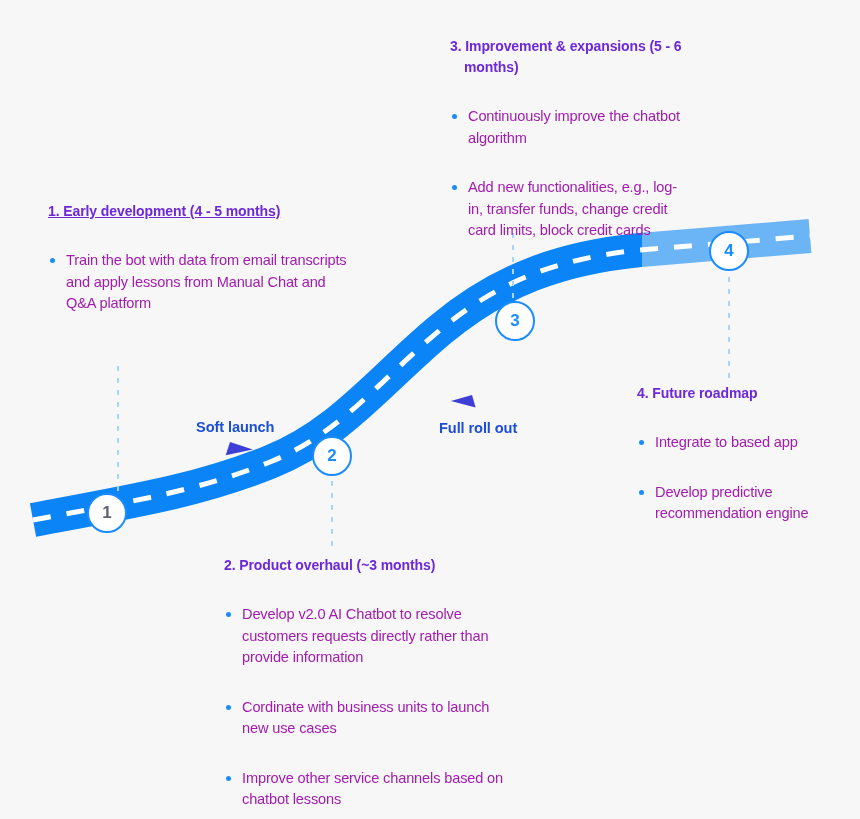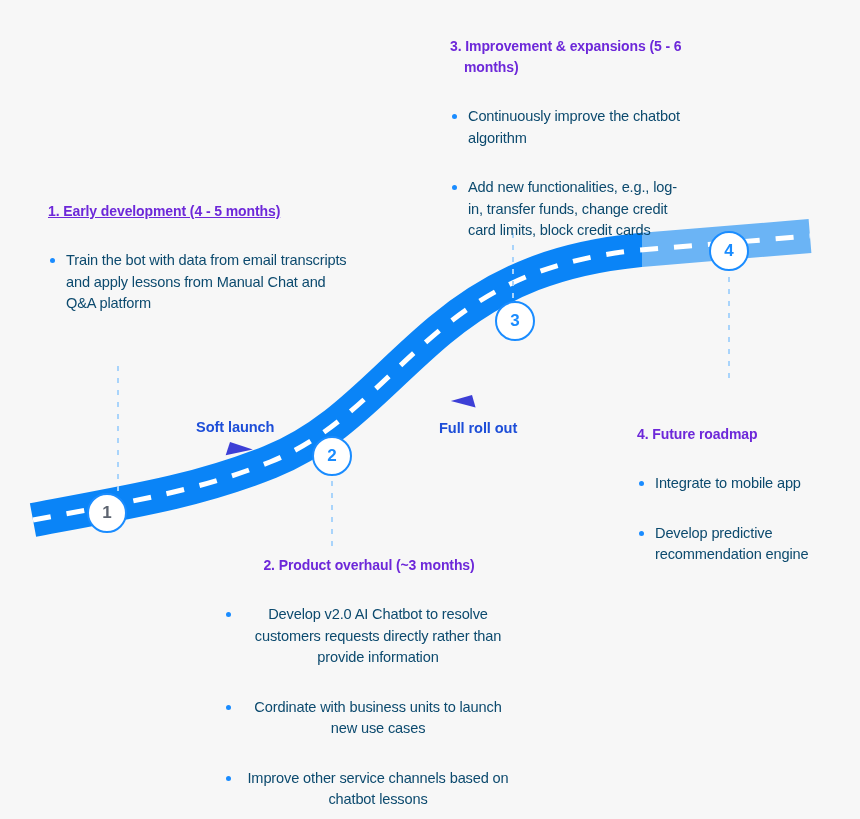--- a/index.html
+++ b/index.html
@@ -44,47 +44,47 @@
     white-space: pre-line;
   }
   .bullets {
     list-style: none;
     margin: 0;
     padding: 0;
   }
   .bullets li {
     position: relative;
     padding-left: 18px;
-    color: #0c4a6e;
+    color: #a21caf;
     font-size: 14.6px;
     line-height: 21.5px;
     margin-bottom: 19px;
     letter-spacing: -0.15px;
     margin-top: 28px;
   }
   .bullets li:last-child { margin-bottom: 0; }
   .bullets li .dot {
     position: absolute;
     left: 2px;
     top: 8px;
     width: 5px;
     height: 5px;
     border-radius: 50%;
     background: #1a8cff;
   }
 
   
   #block-1 { left: 48px;  top: 201px;  width: 300px; }
   #block-1 .block-title { margin-bottom: 8px; text-decoration: underline; }
-  #block-2 { left: 224px; top: 555px;  width: 290px; text-align: center; }
+  #block-2 { left: 224px; top: 555px;  width: 290px; }
   #block-2 .block-title { margin-bottom: 10px; }
   #block-3 { left: 450px; top: 36px;   width: 240px; }
   #block-3 .block-title { margin-bottom: 10px; }
   #block-4 { left: 637px; top: 383px;  width: 215px; }
-  #block-4 .block-title { margin-bottom: 10px; margin-top: 41px; }
+  #block-4 .block-title { margin-bottom: 10px; }
 
   
   #block-3 .block-title { padding-left: 14px; text-indent: -14px; }
 
   
   .marker {
     position: absolute;
     width: 40px;
     height: 40px;
     border-radius: 50%;
@@ -206,18 +206,18 @@
     <div class="block-title">3. Improvement  &amp; expansions (5 - 6 months)</div>
     <ul class="bullets">
       <li><span class="dot"></span><span>Continuously improve the chatbot algorithm</span></li>
       <li><span class="dot"></span><span>Add new functionalities, e.g., log-in, transfer funds, change credit card limits, block credit cards</span></li>
     </ul>
   </div>
 
   <div class="block" id="block-4">
     <div class="block-title">4. Future roadmap</div>
     <ul class="bullets">
-      <li><span class="dot"></span><span>Integrate to mobile app</span></li>
+      <li><span class="dot"></span><span>Integrate to based app</span></li>
       <li><span class="dot"></span><span>Develop predictive recommendation engine</span></li>
     </ul>
   </div>
 
 </div>
 
 </body></html>

